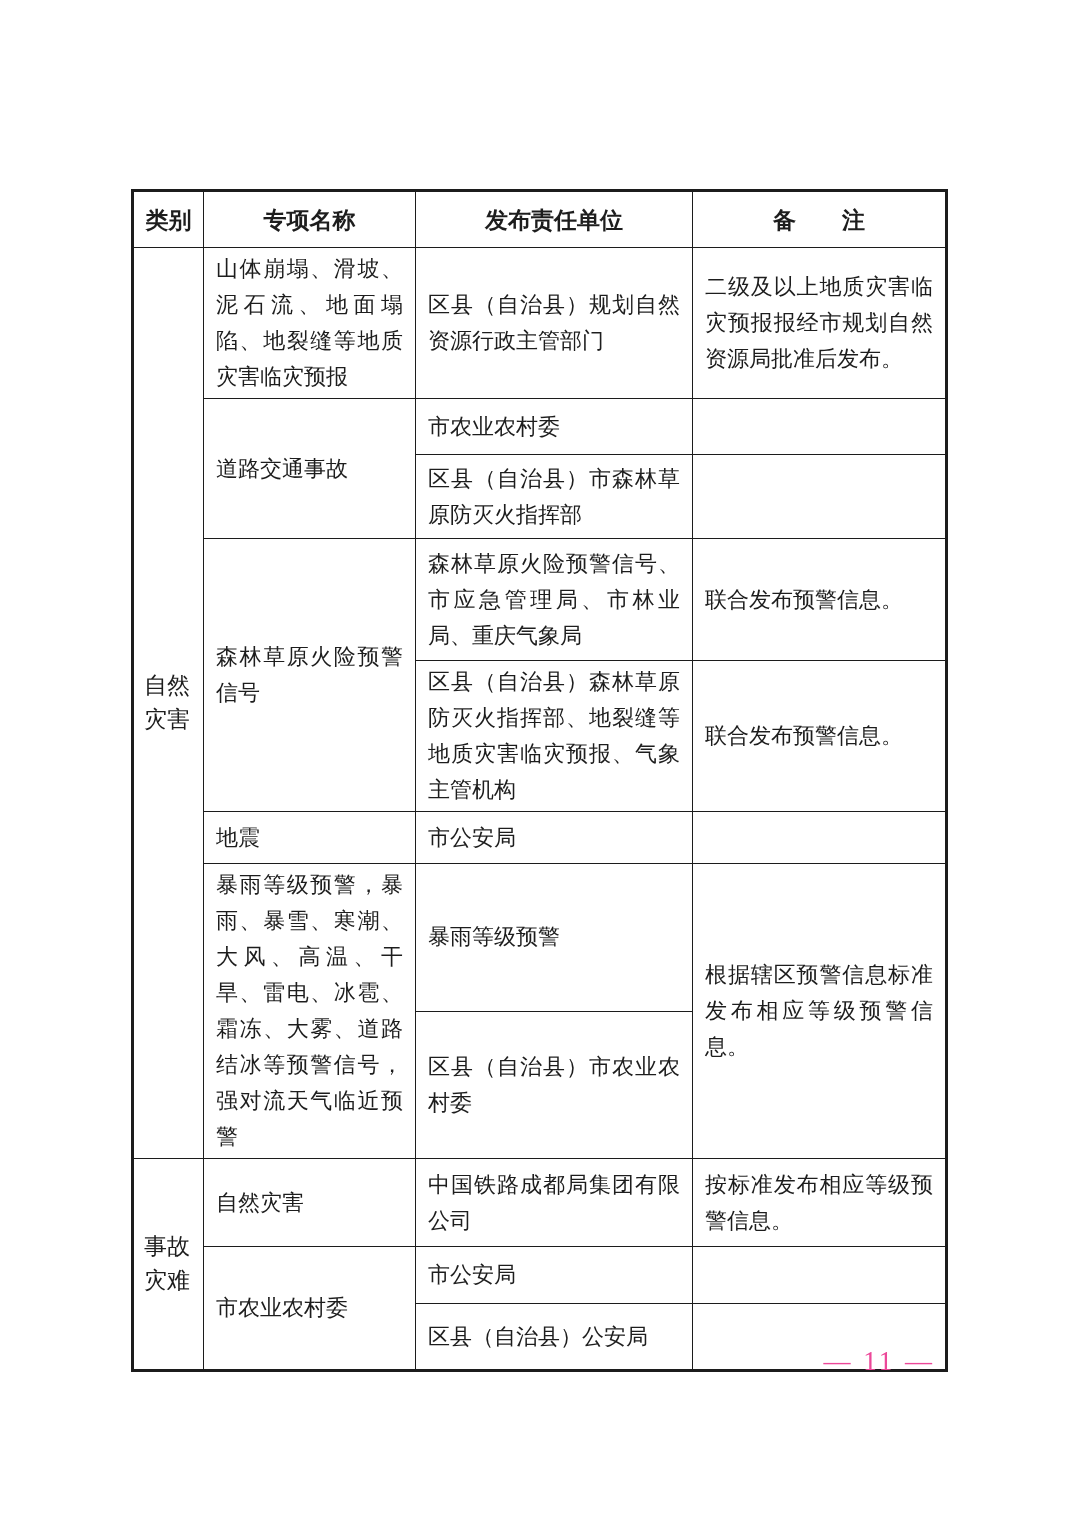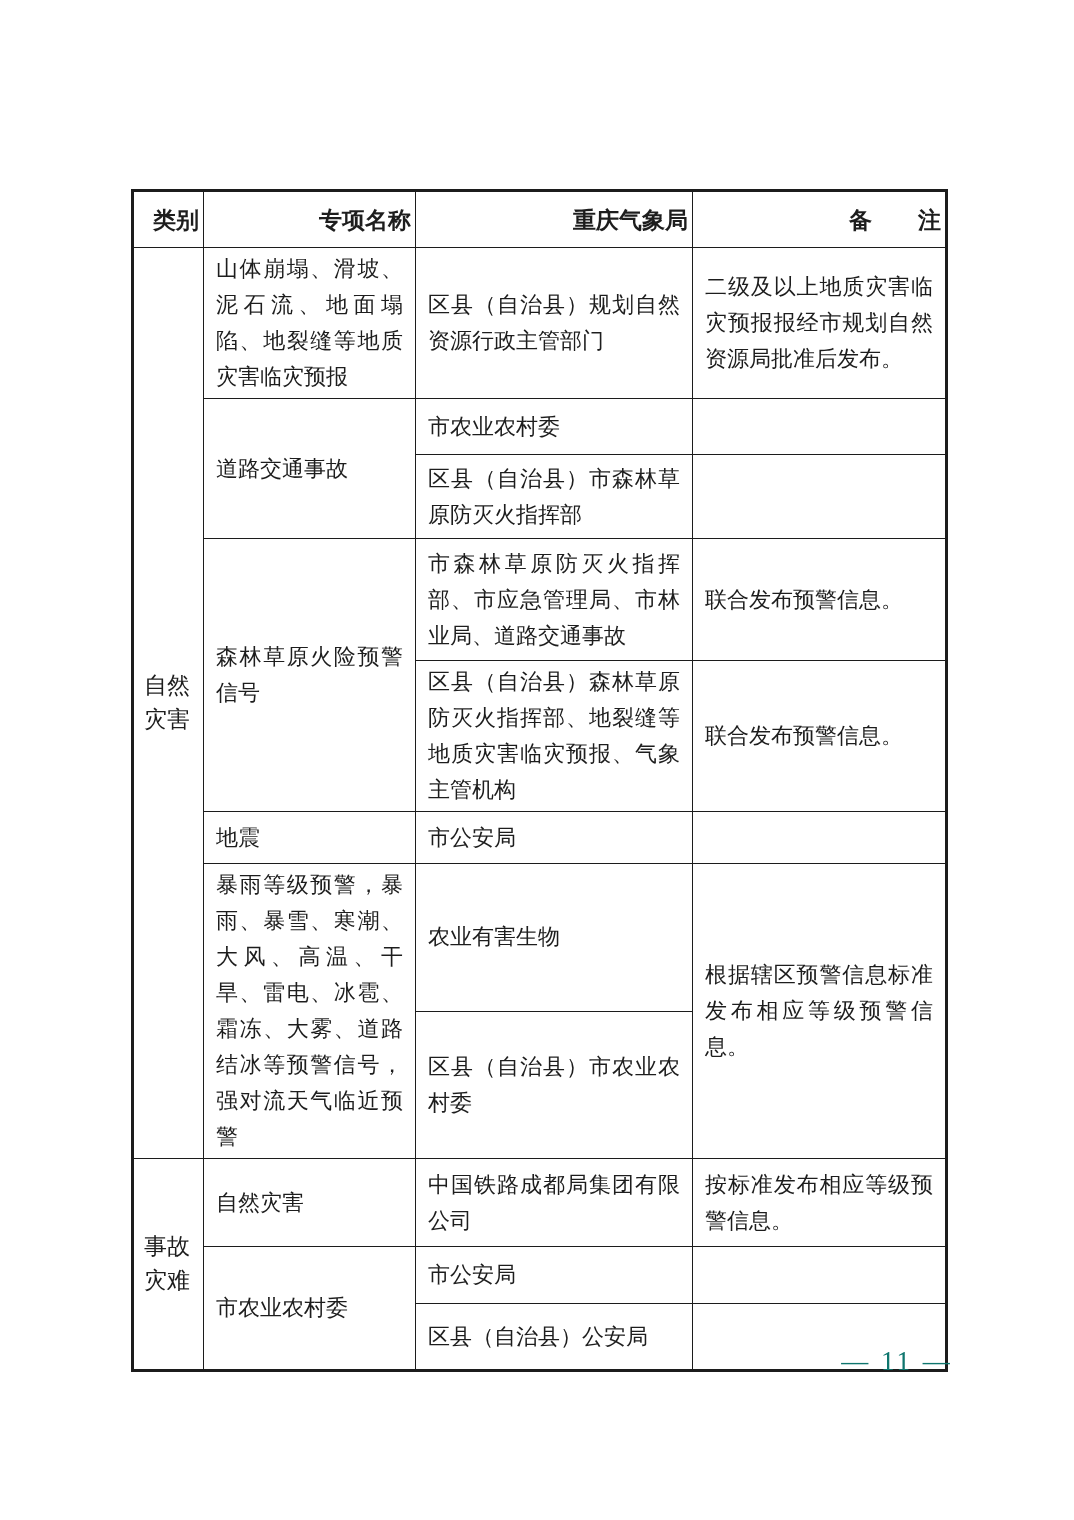--- a/index.html
+++ b/index.html
@@ -18,51 +18,51 @@
   .doc-table th,.doc-table td{
     border:1.5px solid #1c1c1c;
     vertical-align:middle;
     font-size:22px;line-height:36px;
     padding:3px 12px;
     word-break:break-all;
     overflow:hidden;
   }
   .doc-table th{
     font-family:"Liberation Sans","DejaVu Sans",sans-serif;
-    font-weight:bold;text-align:right;font-size:23px;
+    font-weight:bold;text-align:center;font-size:23px;
     padding:4px 4px;
   }
   td.cat{
     padding:3px 10px;
     font-size:23px;line-height:34px;
   }
   td.name,td.pub,td.rem{text-align:justify;}
   .footer{
-    position:absolute;left:822px;top:1346px;width:150px;
-    text-align:center;font-size:27px;letter-spacing:3px;
-    color:#0f766e;
+    position:absolute;left:785px;top:1346px;width:150px;
+    text-align:right;font-size:27px;letter-spacing:3px;
+    color:#ec4899;
   }
 </style>
 </head>
 <body>
 
 <div class="page">
 
   <table class="doc-table">
     <colgroup>
       <col style="width:71px">
       <col style="width:212px">
       <col style="width:277px">
       <col style="width:254px">
     </colgroup>
     <tbody>
       <tr style="height:57px">
         <th>类别</th>
         <th>专项名称</th>
-        <th>重庆气象局</th>
+        <th>发布责任单位</th>
         <th>备　　注</th>
       </tr>
 
       <tr style="height:151px">
         <td class="cat" rowspan="8">自然灾害</td>
         <td class="name">山体崩塌、滑坡、泥石流、地面塌陷、地裂缝等地质灾害临灾预报</td>
         <td class="pub">区县（自治县）规划自然资源行政主管部门</td>
         <td class="rem">二级及以上地质灾害临灾预报报经市规划自然资源局批准后发布。</td>
       </tr>
 
@@ -71,37 +71,37 @@
         <td class="pub">市农业农村委</td>
         <td class="rem"></td>
       </tr>
       <tr style="height:84px">
         <td class="pub">区县（自治县）市森林草原防灭火指挥部</td>
         <td class="rem"></td>
       </tr>
 
       <tr style="height:122px">
         <td class="name" rowspan="2">森林草原火险预警信号</td>
-        <td class="pub">市森林草原防灭火指挥部、市应急管理局、市林业局、道路交通事故</td>
+        <td class="pub">森林草原火险预警信号、市应急管理局、市林业局、重庆气象局</td>
         <td class="rem">联合发布预警信息。</td>
       </tr>
       <tr style="height:150px">
         <td class="pub">区县（自治县）森林草原防灭火指挥部、地裂缝等地质灾害临灾预报、气象主管机构</td>
         <td class="rem">联合发布预警信息。</td>
       </tr>
 
       <tr style="height:52px">
         <td class="name">地震</td>
         <td class="pub">市公安局</td>
         <td class="rem"></td>
       </tr>
 
       <tr style="height:128px">
         <td class="name" rowspan="2">暴雨等级预警，暴雨、暴雪、寒潮、大风、高温、干旱、雷电、冰雹、霜冻、大雾、道路结冰等预警信号，强对流天气临近预警</td>
-        <td class="pub">农业有害生物</td>
+        <td class="pub">暴雨等级预警</td>
         <td class="rem" rowspan="2">根据辖区预警信息标准发布相应等级预警信息。</td>
       </tr>
       <tr style="height:128px">
         <td class="pub">区县（自治县）市农业农村委</td>
       </tr>
 
       <tr style="height:88px">
         <td class="cat" rowspan="3">事故灾难</td>
         <td class="name">自然灾害</td>
         <td class="pub">中国铁路成都局集团有限公司</td>

